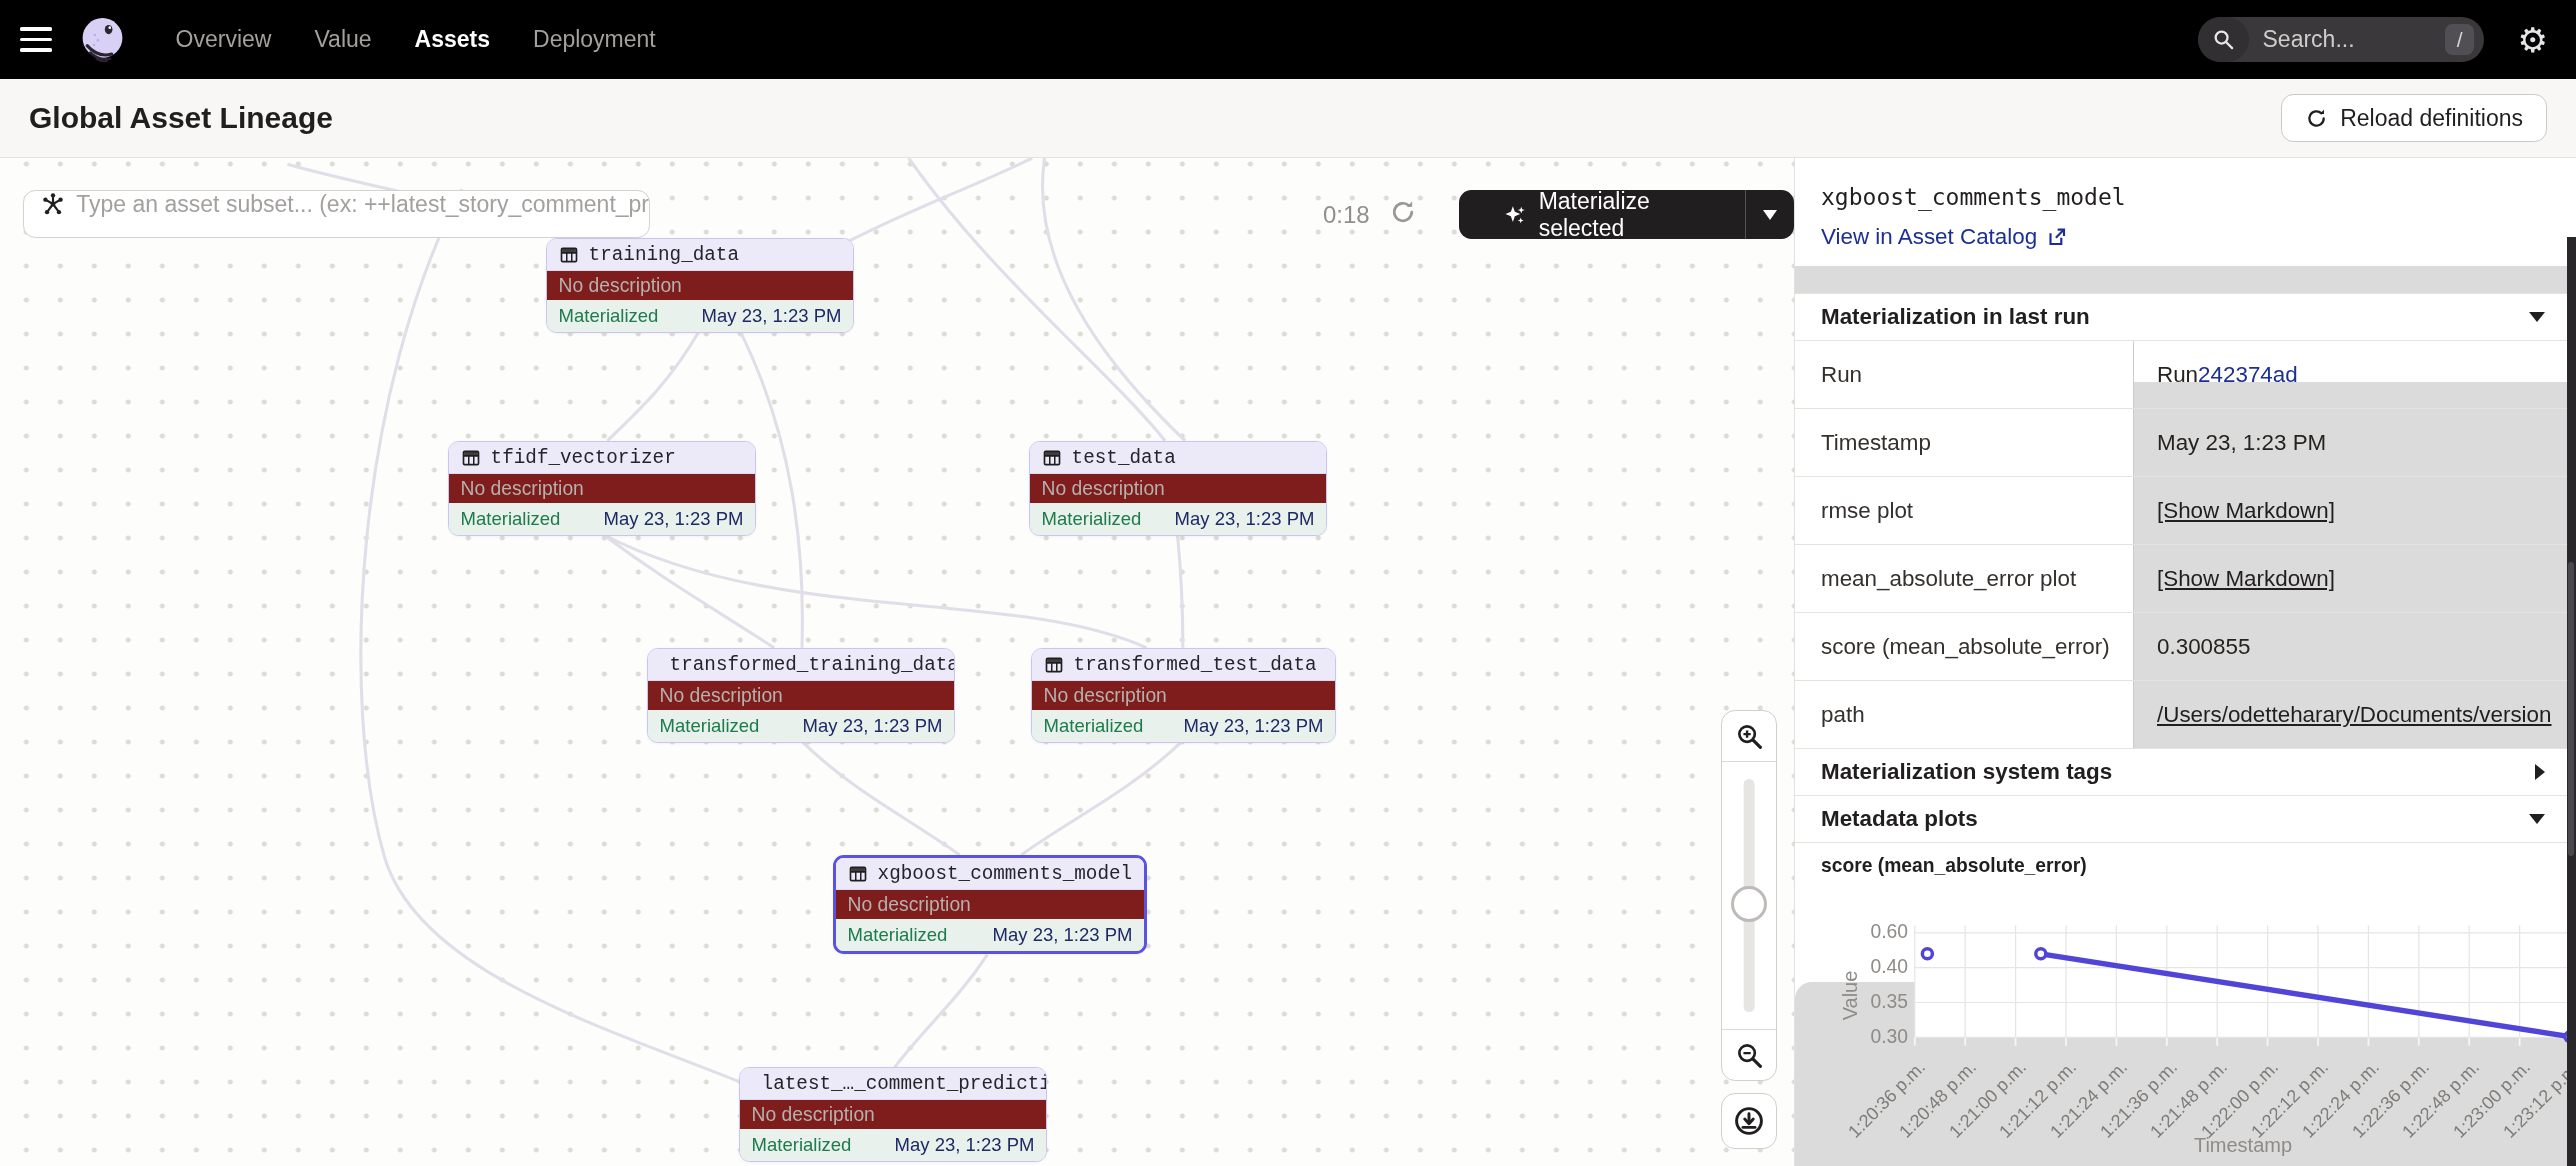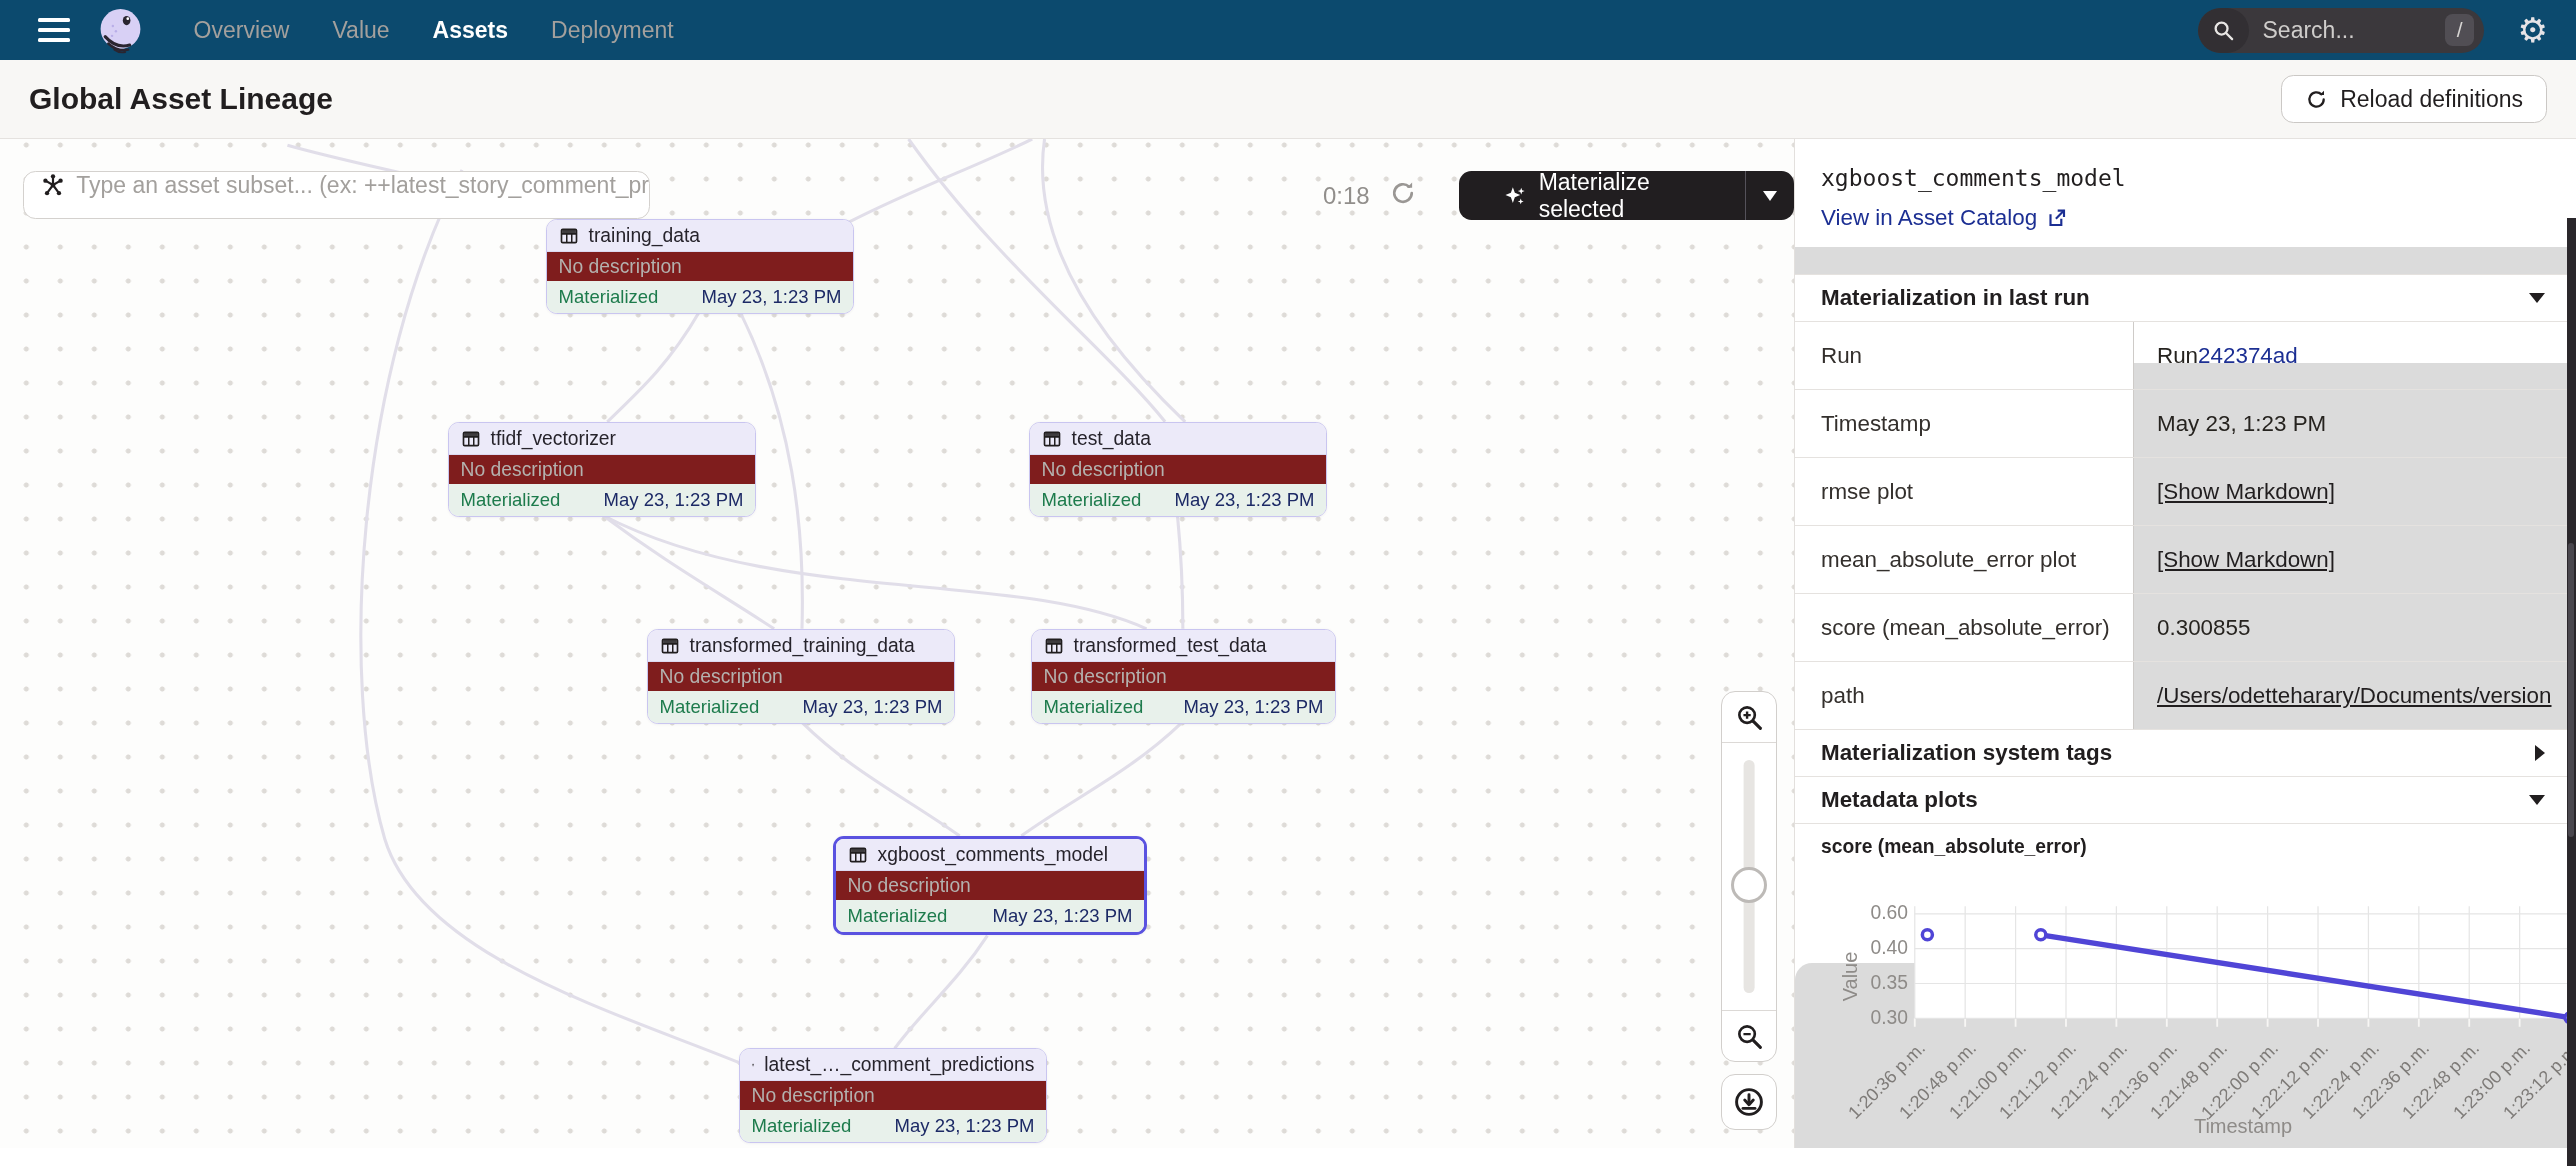--- a/index.html
+++ b/index.html
@@ -1,20 +1,20 @@
 <!DOCTYPE html>
 <html style="font-size:12.4px"><head>
 <meta charset="utf-8">
 <style>
   * { box-sizing: border-box; margin: 0; padding: 0; }
   html,body { width:2576px; height:1167px; }
   body { font-family:"Liberation Sans","DejaVu Sans",sans-serif; background:#fff; overflow:hidden; }
 
   
-  .navbar { height:60px; background:#0c4a6e; display:flex; align-items:center; position:relative;padding-left:18px; }
+  .navbar { height:79px; background:#000000; display:flex; align-items:center; position:relative; }
   .hamburger { margin-left:20px; width:36px; cursor:pointer; }
   .hamburger span { display:block; width:32px; height:3.9px; background:#fff; border-radius:1.5px; margin:6.2px 0; }
   .logo { width:49px; height:49px; margin-left:21.6px; }
   .nav-links { display:flex; margin-left:49px; gap:43px; }
   .nav-link { font-size:23px; color:#a3a09d; font-weight:500; cursor:pointer; }
   .nav-link.active { color:#ffffff; font-weight:700; }
   .nav-right { position:absolute; right:28px; display:flex; align-items:center; gap:34px; }
   .search-pill { width:286px; height:45px; border-radius:23px; background:#3b383c; display:flex; align-items:center; overflow:hidden; }
   .search-pill .lens { width:51px; height:45px; background:#322f33; border-radius:23px; display:flex; align-items:center; justify-content:center; flex:0 0 auto; }
   .search-pill input { background:transparent; border:none; outline:none; color:#e8e6e4; font-size:23px; padding-left:14px; flex:1; min-width:0; }
@@ -43,21 +43,21 @@
   .timer { position:absolute; left:1323px; top:43px; font-size:24px; color:#918e8b; }
   .refresh-mini { position:absolute; left:1389px; top:40px; }
   .mat-btn { position:absolute; left:1459px; top:32px; height:49px; background:#211e20; border-radius:12.4px; display:flex; align-items:stretch; color:#fff; cursor:pointer;padding-left:22px; }
   .mat-btn .main-part { display:flex; align-items:center; gap:12.4px; padding:0 21.6px; font-size:23px; }
   .mat-btn .caret-part { display:flex; align-items:center; padding:0 17px; border-left:0.8px solid #55525a; }
   .tri-down-w { width:0; height:0; border-left:7.7px solid transparent; border-right:7.7px solid transparent; border-top:10px solid #fff; }
 
   
   .asset-node { position:absolute; border:1.5px solid #c9c5f0; border-radius:10.8px; background:#fff; overflow:hidden; cursor:pointer; box-shadow:0 0.8px 2.3px rgba(60,60,90,.06); }
   .asset-node.selected { border:3.9px solid #5a52e0; }
-  .node-header { display:flex; align-items:center; gap:10px; background:#eceaf9; padding:0 11.6px; height:32px; border-bottom:0.8px solid #dcd9f1; font-family:Liberation Sans, sans-serif; font-size:19.3px; color:#26232b; white-space:nowrap; }
+  .node-header { display:flex; align-items:center; gap:10px; background:#eceaf9; padding:0 11.6px; height:32px; border-bottom:0.8px solid #dcd9f1; font-family:Liberation Mono, monospace; font-size:19.3px; color:#26232b; white-space:nowrap; }
   .node-desc { height:29px; line-height:29px; padding:0 11.6px; color:#b4b1ae; font-size:19.3px; background:#7f1d1d; white-space:nowrap; }
   .node-footer { display:flex; justify-content:space-between; align-items:center; height:32px; padding:0 11.6px; background:#e8f1eb; font-size:18.5px; white-space:nowrap; }
   .node-status { color:#1d7b4c; }
   .node-date { color:#1d2a66; }
 
   
   .zoomctl { position:absolute; left:1721px; top:552px; width:56px; }
   .zoom-box { background:#fff; border:1.5px solid #d2cfcc; border-radius:14px; overflow:hidden; }
   .zoom-btn { height:51px; display:flex; align-items:center; justify-content:center; cursor:pointer; }
   .zoom-btn.in { border-bottom:0.8px solid #dcd9d6; }

